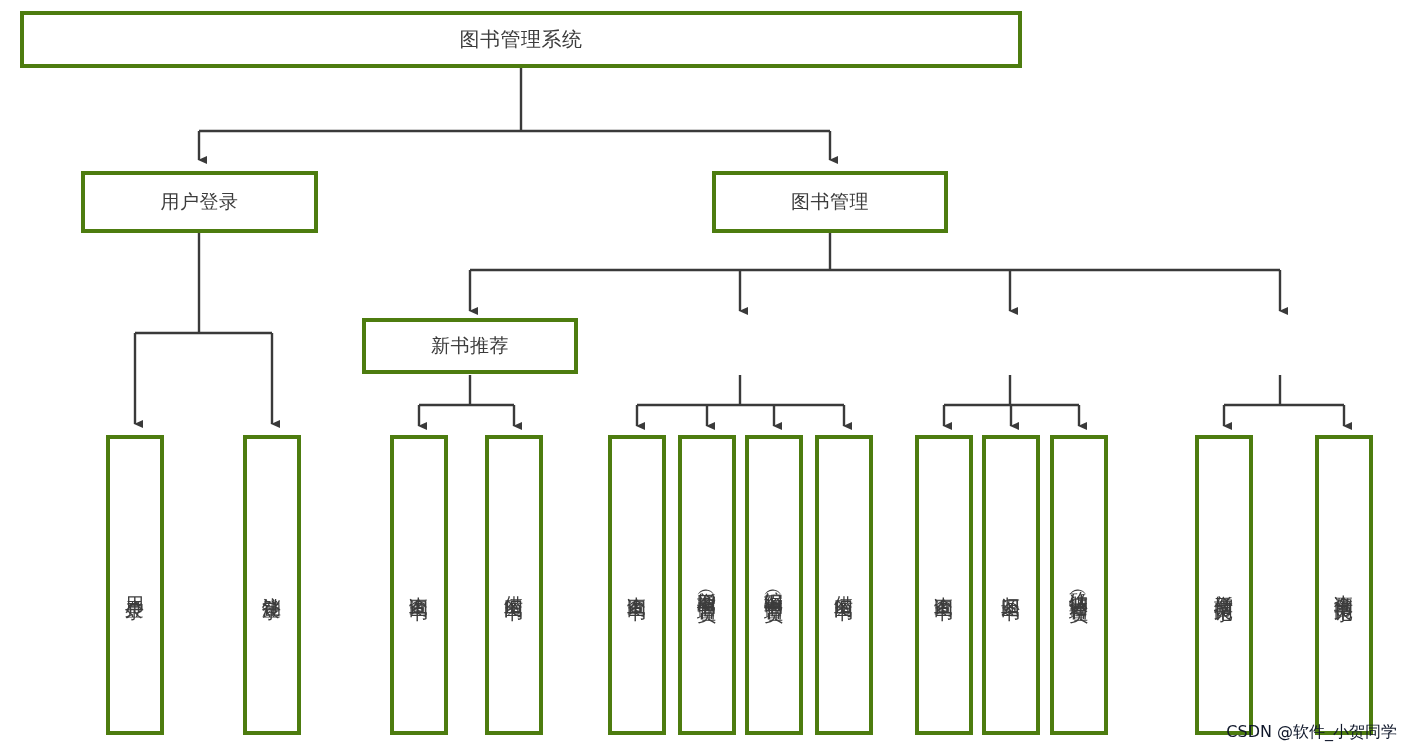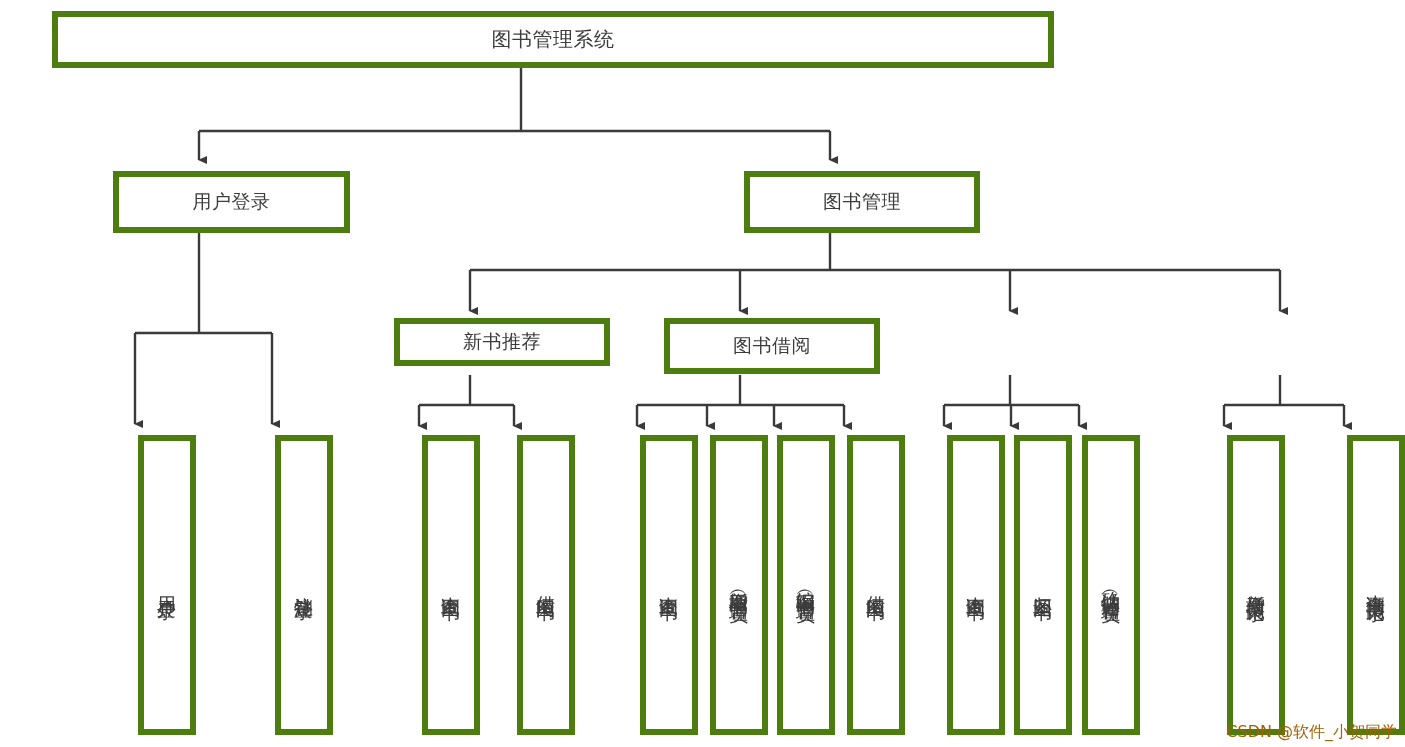--- a/index.html
+++ b/index.html
@@ -22,26 +22,25 @@
     position: absolute;
     left: 0;
     top: 0;
     width: 1405px;
     height: 747px;
   }
   .node-box {
     position: absolute;
     box-sizing: border-box;
     background: #ffffff;
-    border: 6px solid #4d7c0f;
+    border: 4px solid #4d7c0f;
     display: flex;
     align-items: center;
     justify-content: center;
     z-index: 5;
-    margin-left: 32px;
   }
   .node-label {
     font-size: 19px;
     color: #3c3c3c;
     line-height: 1.15;
     letter-spacing: 0.5px;
     white-space: nowrap;
     text-align: center;
   }
   .node-box.vertical .node-label {
@@ -53,21 +52,21 @@
     white-space: normal;
   }
   .node-box.root .node-label { font-size: 20px; }
   .node-box.level1 .node-label { font-size: 19px; }
   .node-box.level2 .node-label { font-size: 19px; }
   #watermark {
     position: absolute;
     right: 8px;
     bottom: 4px;
     font-size: 16px;
-    color: #a16207;
+    color: #0f172a;
     z-index: 20;
     white-space: nowrap;
     font-family: "DejaVu Sans", "Liberation Sans", sans-serif;
   }
 </style>
 </head>
 <body>
 
 <div id="diagram-root">
 
@@ -127,27 +126,24 @@
   </div>
 
   <div class="node-box level1" style="left:81px; top:171px; width:237px; height:62px;">
     <span class="node-label">用户登录</span>
   </div>
 
   <div class="node-box level1" style="left:712px; top:171px; width:236px; height:62px;">
     <span class="node-label">图书管理</span>
   </div>
 
-  <div class="node-box level2" style="left:362px; top:318px; width:216px; height:48px;">
+  <div class="node-box level2" style="left:362px; top:318px; width:216px; height:56px;">
     <span class="node-label">新书推荐</span>
   </div>
 
-  <div class="node-box level2" style="left:632px; top:318px; width:216px; height:56px;">
-    <span class="node-label">图书借阅</span>
-  </div>
 
 
 
   <div class="node-box vertical" style="left:106px; top:435px; width:58px; height:300px;">
     <span class="node-label">用户登录</span>
   </div>
   <div class="node-box vertical" style="left:243px; top:435px; width:58px; height:300px;">
     <span class="node-label">注销登录</span>
   </div>
 

